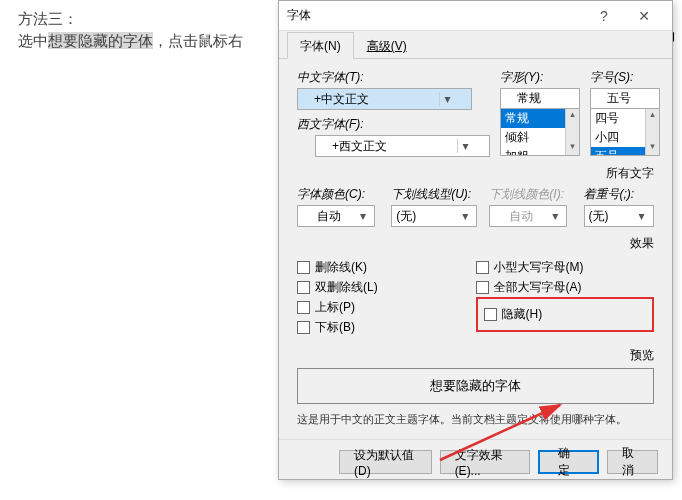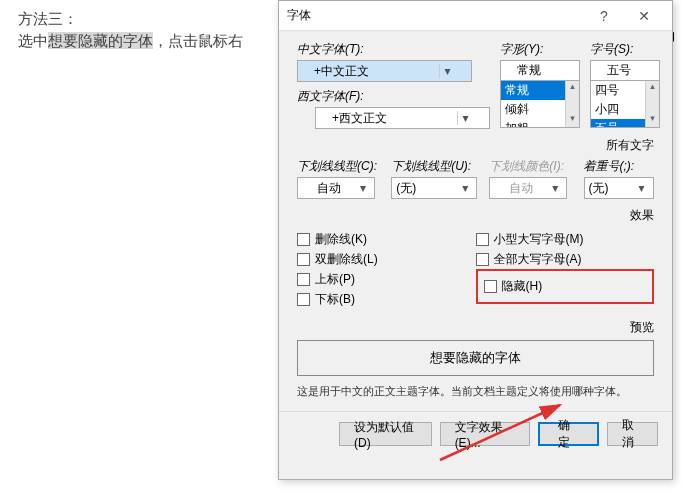--- a/index.html
+++ b/index.html
@@ -207,20 +207,24 @@
   <span>方法三：</span><br>
   <span>选中</span><span class="highlight">想要隐藏的字体</span><span>，点击鼠标右</span>
 </div>
 <div class="bg-text-right">能即</div>
 
 <div class="dialog">
   <div class="titlebar">
     <span class="title">字体</span>
     <span class="btn">?</span>
     <span class="btn">✕</span>
+  </div>
+  <div class="tabs">
+    <div class="tab active"><span>字体(N)</span></div>
+    <div class="tab"><span class="und">高级(V)</span></div>
   </div>
 
   <div class="panel">
     <div style="display:flex; gap:10px;">
       <div style="flex:1;">
         <div class="label">中文字体(T):</div>
         <div class="combo blue" style="width:175px;">
           <span class="val">+中文正文</span>
             <span class="arrow">▾</span>
         </div>
@@ -260,21 +264,21 @@
               <div style="flex:1"></div>
               <div class="a">▾</div>
             </div>
         </div>
       </div>
     </div>
 
     <div class="section-title">所有文字</div>
     <div style="display:flex; gap:12px;">
       <div style="width:84px;">
-        <div class="label">下划线线型(C):</div>
+        <div class="label">字体颜色(C):</div>
         <div class="colorbox">
           <span class="txt">自动</span>
             <span class="arrow">▾</span>
         </div>
       </div>
       <div style="width:88px;">
         <div class="label">下划线线型(U):</div>
         <div class="colorbox" style="width:86px;">
           <span class="txt" style="text-align:left;">(无)</span>
             <span class="arrow">▾</span>

